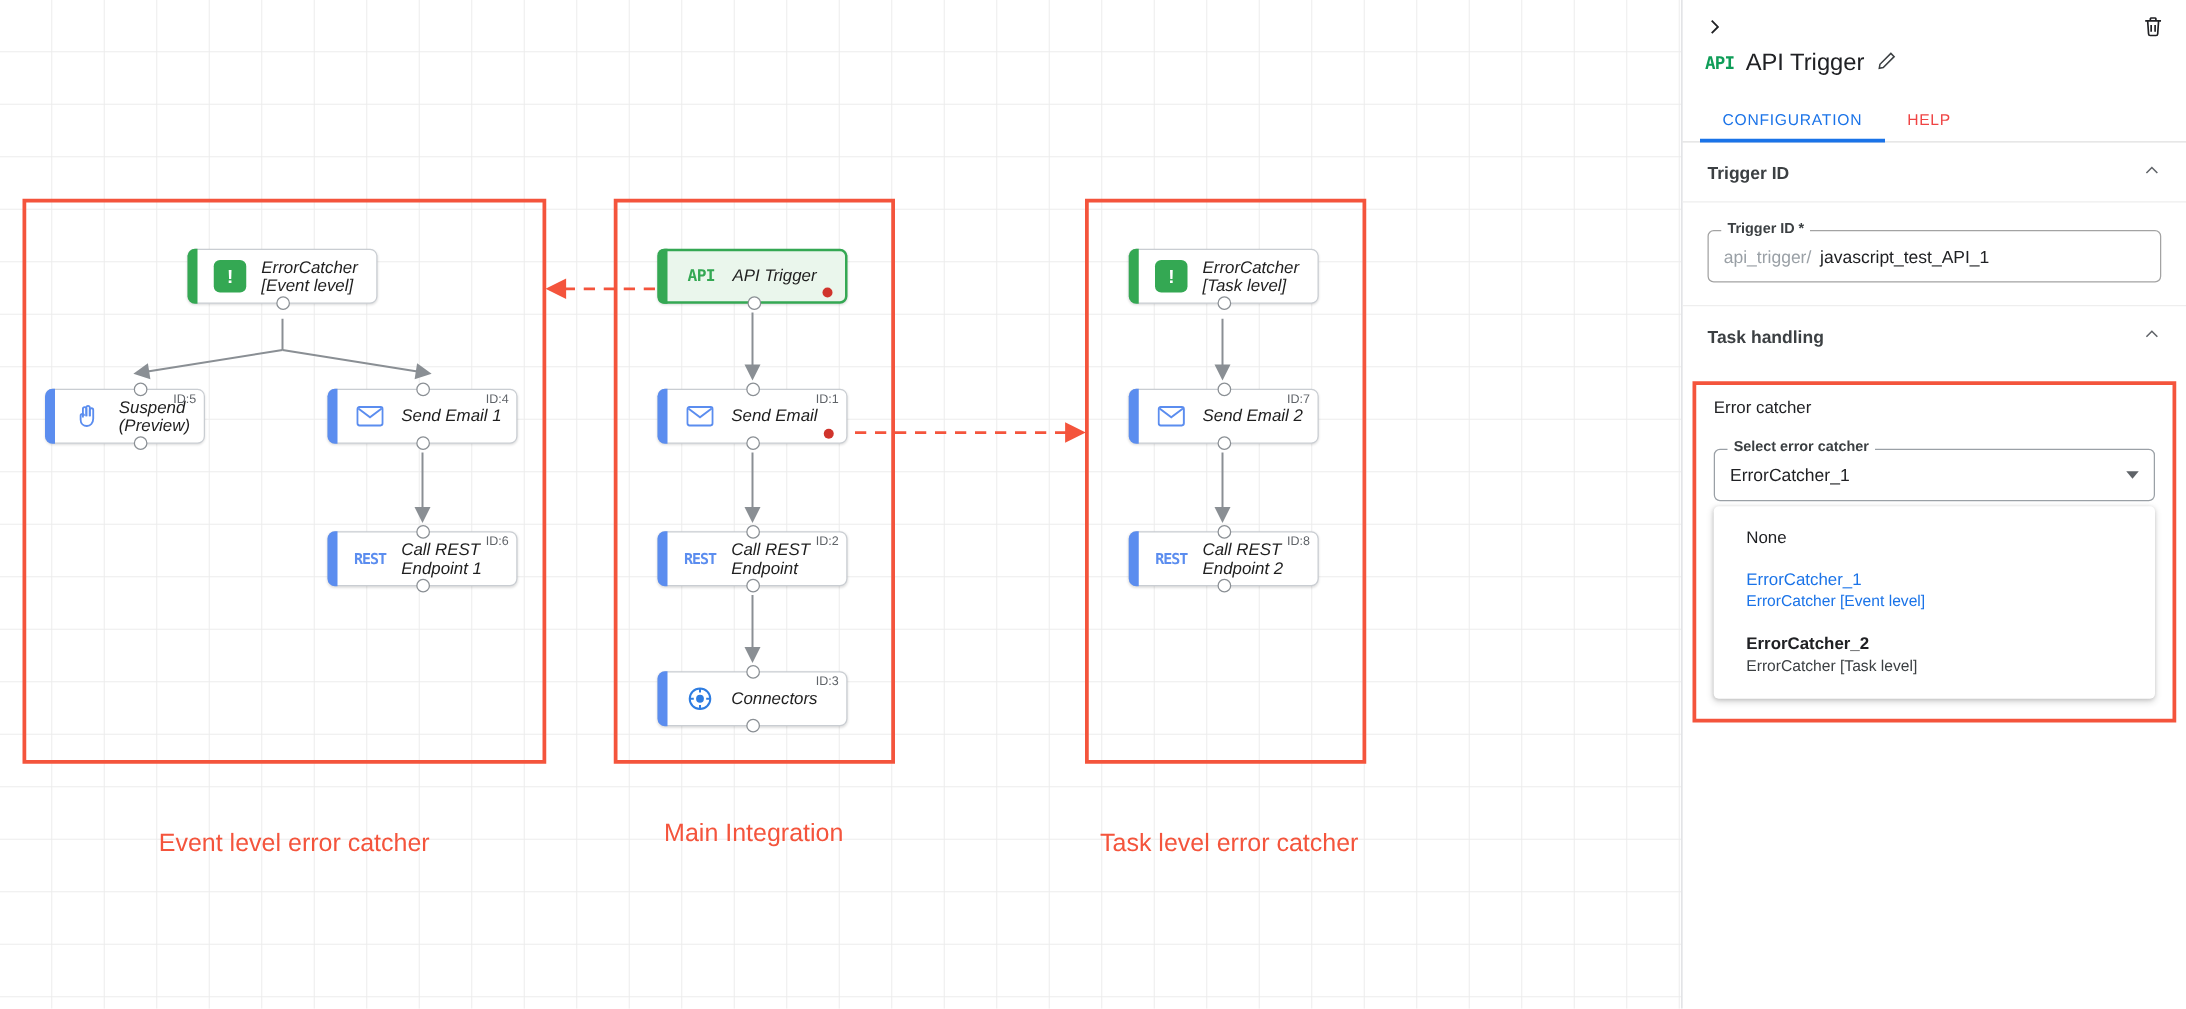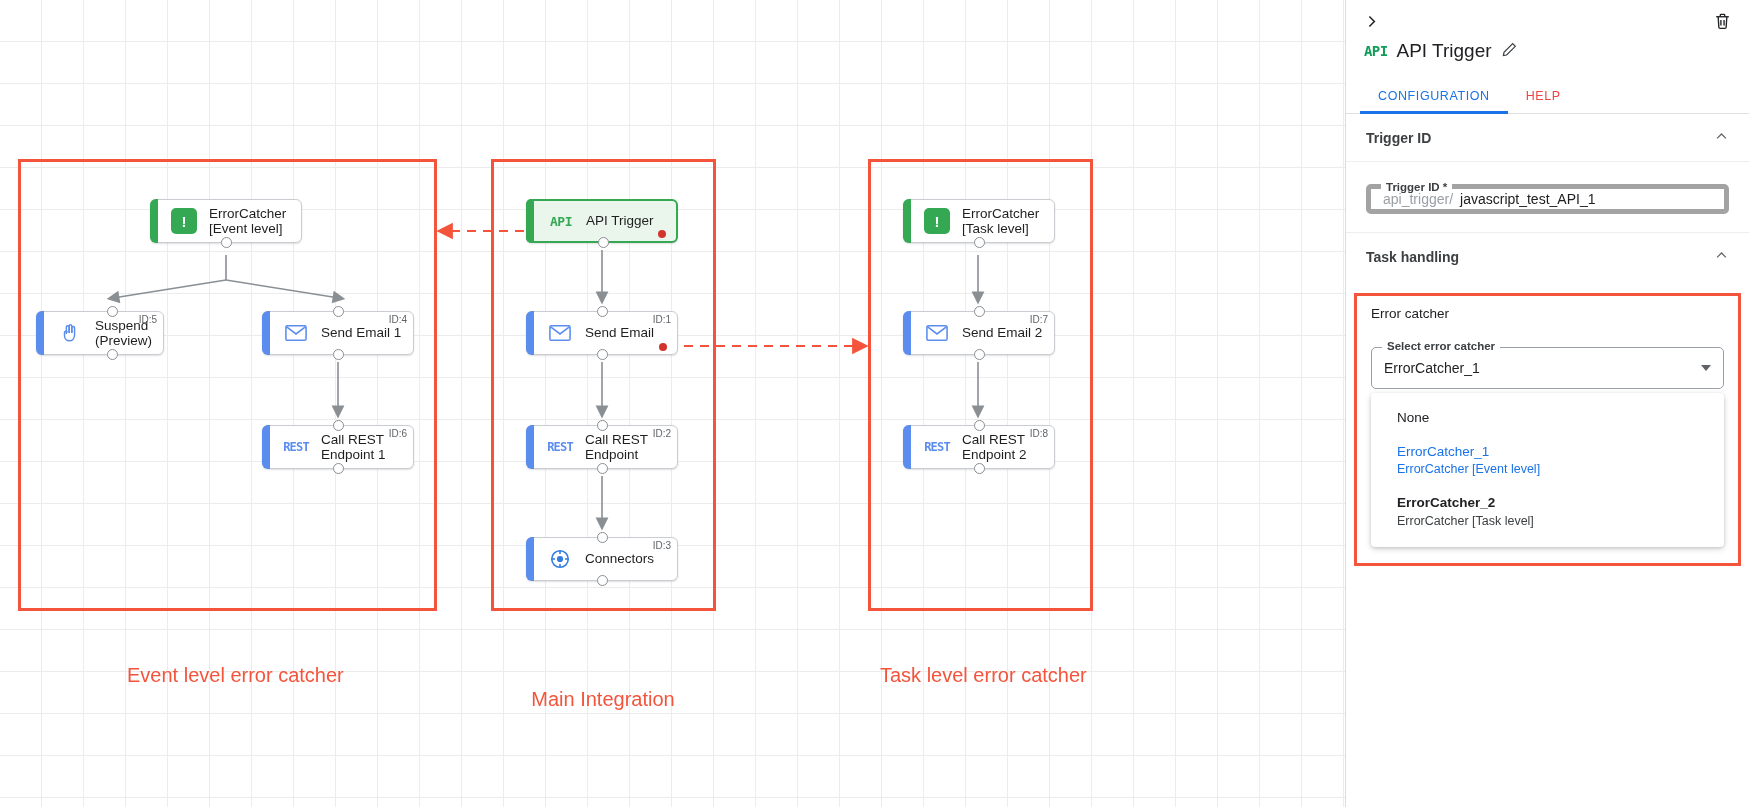--- a/index.html
+++ b/index.html
@@ -70,20 +70,21 @@
     display: flex; align-items: center; justify-content: center;
     flex: 0 0 auto;
   }
   .node .nlabel {
     margin-left: 10px;
     font-size: 13.5px;
     color: #1f1f1f;
     line-height: 1.12;
     white-space: pre-line;
     font-weight: 400;
+    font-style: italic;
   }
   .node .nid {
     position: absolute;
     right: 6px; top: 2px;
     font-size: 10px;
     color: #5f6368;
   }
   
   .port {
     position: absolute;
@@ -171,22 +172,22 @@
     height: 48px;
     font-size: 14px; font-weight: 700; color:#3c4043;
     border-bottom: 1px solid #eeeeee;
     cursor:pointer;
   }
   .chev { color:#5f6368; font-size: 13px; }
 
   .field-wrap { padding: 22px 20px 18px 20px; border-bottom:1px solid #eeeeee;}
   .outlined {
     position: relative;
-    height: 30px;
-    border: 5px solid #a3a3a3;
+    height: 42px;
+    border: 1px solid #a3a3a3;
     border-radius: 5px;
     display: flex; align-items:center;
     padding: 0 12px;
   }
   .outlined .legend {
     position:absolute; left: 10px; top: -8px;
     background:#fff; padding: 0 5px;
     font-size: 11.5px; color:#3c4043; font-weight: 700;
   }
   .prefix { color:#9aa0a6; font-size: 14px; margin-right: 7px;}
@@ -272,21 +273,21 @@
 
       <path d="M668,231 L443,231" stroke="#f4543c" stroke-width="2.2" fill="none" stroke-dasharray="9,7" marker-end="url(#arrRed)"></path>
 
       <path d="M668,346 L862,346" stroke="#f4543c" stroke-width="2.2" fill="none" stroke-dasharray="9,7" marker-end="url(#arrRed)"></path>
     </svg>
 
     <div class="group-frame" style="left:18px;top:159px;width:419px;height:452px;"></div>
     <div class="group-caption" style="left:127px;top:664px;width:200px;">Event level error catcher</div>
 
     <div class="group-frame" style="left:491px;top:159px;width:225px;height:452px;"></div>
-    <div class="group-caption" style="left:503px;top:688px;width:200px;">Main Integration</div>
+    <div class="group-caption" style="left:503px;top:656px;width:200px;">Main Integration</div>
 
     <div class="group-frame" style="left:868px;top:159px;width:225px;height:452px;"></div>
     <div class="group-caption" style="left:880px;top:664px;width:200px;">Task level error catcher</div>
 
     <div class="node greenplain" style="left:150px;top:199px;width:152px;">
       <div class="stripe"></div>
       <div class="nicon">
           <div class="ec-badge">!</div>
         </div>
       <div class="nlabel">ErrorCatcher

